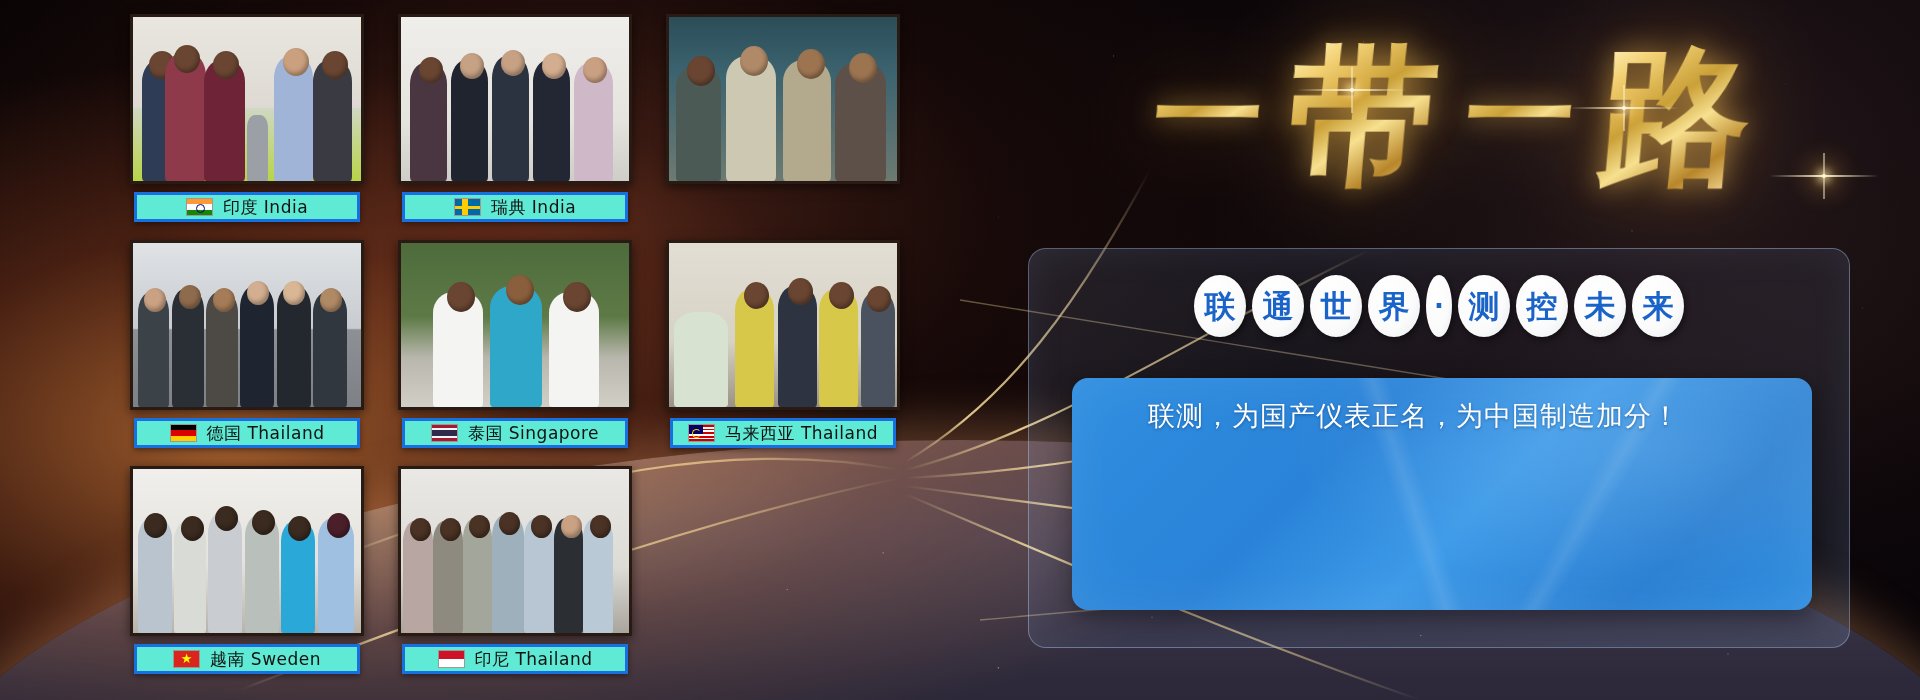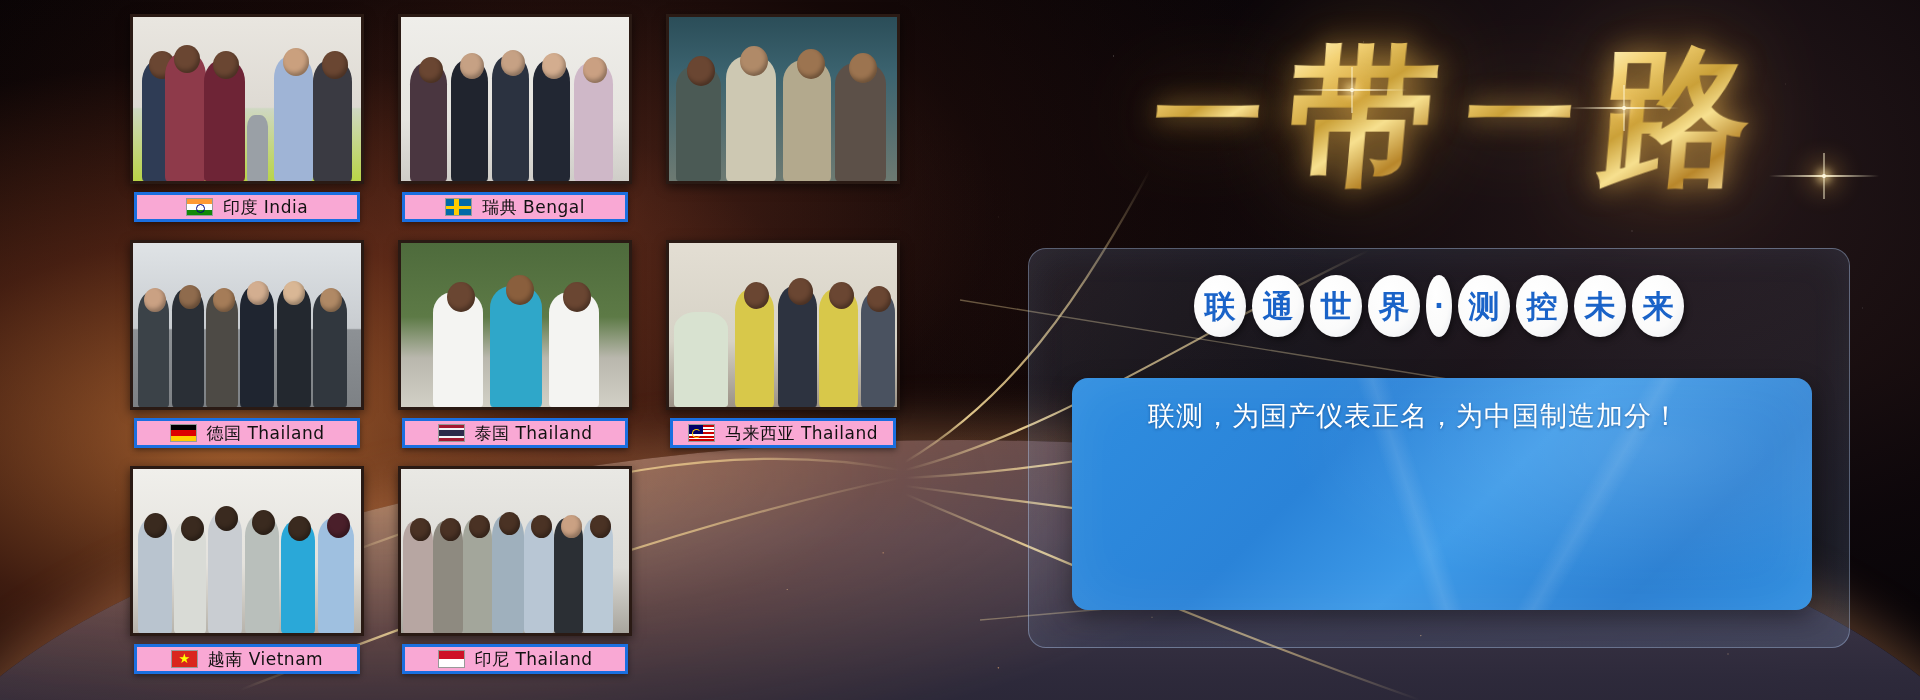--- a/index.html
+++ b/index.html
@@ -100,21 +100,21 @@
     position: absolute;
     border-radius: 50%;
     background: #6a4632;
     box-shadow: inset -2px -3px 4px rgba(0,0,0,.3);
   }
 
   .country-label {
     position: absolute;
     left: 4px; top: 178px;
     width: 226px; height: 30px;
-    background: #f9a8d4;
+    background: #5eead4;
     border: 3px solid #1a6fe0;
     display: flex; align-items: center; justify-content: center;
     gap: 10px;
     box-shadow: 0 2px 6px rgba(0,0,0,.45);
   }
   .country-label .flag {
     width: 27px; height: 18px;
     flex: 0 0 auto;
     border: 1px solid #999;
     position: relative; overflow: hidden;
@@ -305,21 +305,21 @@
             <div class="head" style="left:44%; bottom:64%; width:24px;height:26px; background:#c6a184;"></div>
             <div class="person" style="left:58%; width:16%; height:74%; background:#222733;"></div>
             <div class="head" style="left:62%; bottom:62%; width:24px;height:26px; background:#d3ad8f;"></div>
             <div class="person" style="left:76%; width:17%; height:72%; background:#cfb8c8;"></div>
             <div class="head" style="left:80%; bottom:60%; width:24px;height:26px; background:#caa082;"></div>
           </div>
         </div>
       </div>
       <div class="country-label">
         <span class="flag f-sweden"></span>
-        <span class="lbl">瑞典 Bengal</span>
+        <span class="lbl">瑞典 India</span>
       </div>
     </div>
 
     <div class="photo-card">
       <div class="photo-frame">
         <div class="photo-img" style="background:linear-gradient(180deg,#2b4d58 0%,#3c6470 35%,#6d7a72 100%);">
           <div class="people">
             <div class="person" style="left:3%;  width:20%; height:70%; background:#4b5a55;"></div>
             <div class="head" style="left:8%;  bottom:58%; width:28px;height:30px;"></div>
             <div class="person" style="left:25%; width:22%; height:76%; background:#cdc8b2;"></div>
@@ -366,21 +366,21 @@
             <div class="head" style="left:20%; bottom:58%; width:28px;height:30px;"></div>
             <div class="person" style="left:39%; width:23%; height:74%; background:#2fa7c9;"></div>
             <div class="head" style="left:46%; bottom:62%; width:28px;height:30px; background:#8a5f3d;"></div>
             <div class="person" style="left:65%; width:22%; height:70%; background:#f4f4f2;"></div>
             <div class="head" style="left:71%; bottom:58%; width:28px;height:30px;"></div>
           </div>
         </div>
       </div>
       <div class="country-label">
         <span class="flag f-thailand"></span>
-        <span class="lbl">泰国 Thailand</span>
+        <span class="lbl">泰国 Singapore</span>
       </div>
     </div>
 
     <div class="photo-card">
       <div class="photo-frame">
         <div class="photo-img" style="background:linear-gradient(180deg,#e3ded3 0%,#d6d2c6 60%,#9b9286 100%);">
           <div class="people">
             <div class="person" style="left:2%;  width:24%; height:58%; background:#d8e2d0;"></div>
             <div class="person" style="left:29%; width:17%; height:72%; background:#d8c84a;"></div>
             <div class="head" style="left:33%; bottom:60%; width:25px;height:27px;"></div>
@@ -413,21 +413,21 @@
             <div class="head" style="left:52%; bottom:60%; width:23px;height:25px; background:#3a2a1f;"></div>
             <div class="person" style="left:65%; width:15%; height:68%; background:#2aa8d8;"></div>
             <div class="head" style="left:68%; bottom:56%; width:23px;height:25px; background:#3a2a1f;"></div>
             <div class="person" style="left:81%; width:16%; height:70%; background:#9fc0e0;"></div>
             <div class="head" style="left:85%; bottom:58%; width:23px;height:25px; background:#4a1f2a;"></div>
           </div>
         </div>
       </div>
       <div class="country-label">
         <span class="flag f-vietnam"></span>
-        <span class="lbl">越南 Vietnam</span>
+        <span class="lbl">越南 Sweden</span>
       </div>
     </div>
 
     <div class="photo-card">
       <div class="photo-frame">
         <div class="photo-img" style="background:linear-gradient(180deg,#e9e8e4 0%,#dcdbd6 60%,#a8a59d 100%);">
           <div class="people">
             <div class="person" style="left:1%;  width:13%; height:68%; background:#b7a6a2;"></div>
             <div class="head" style="left:4%;  bottom:56%; width:21px;height:23px; background:#4a3224;"></div>
             <div class="person" style="left:14%; width:13%; height:68%; background:#8e8a80;"></div>

